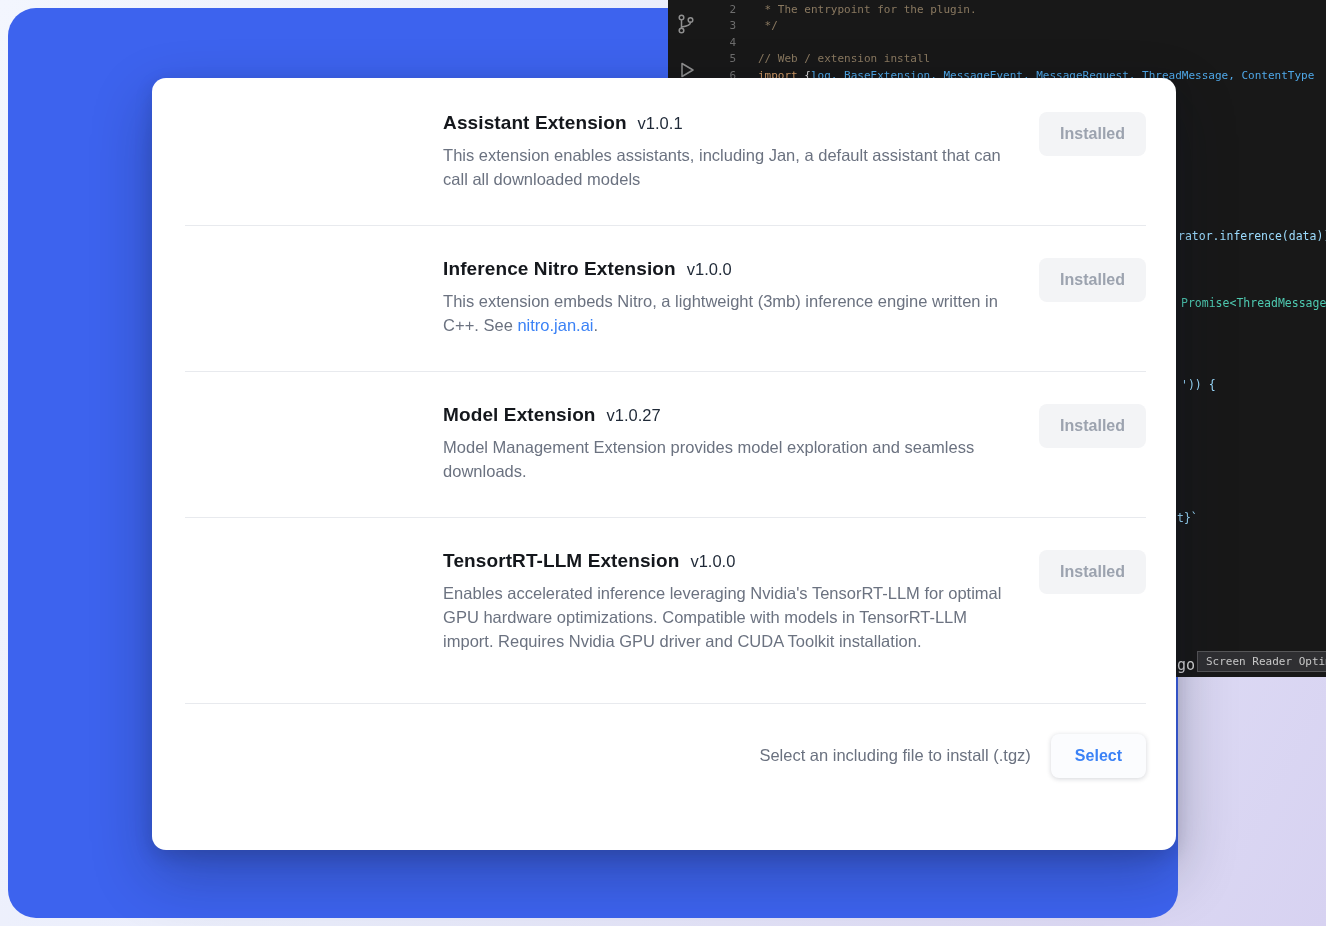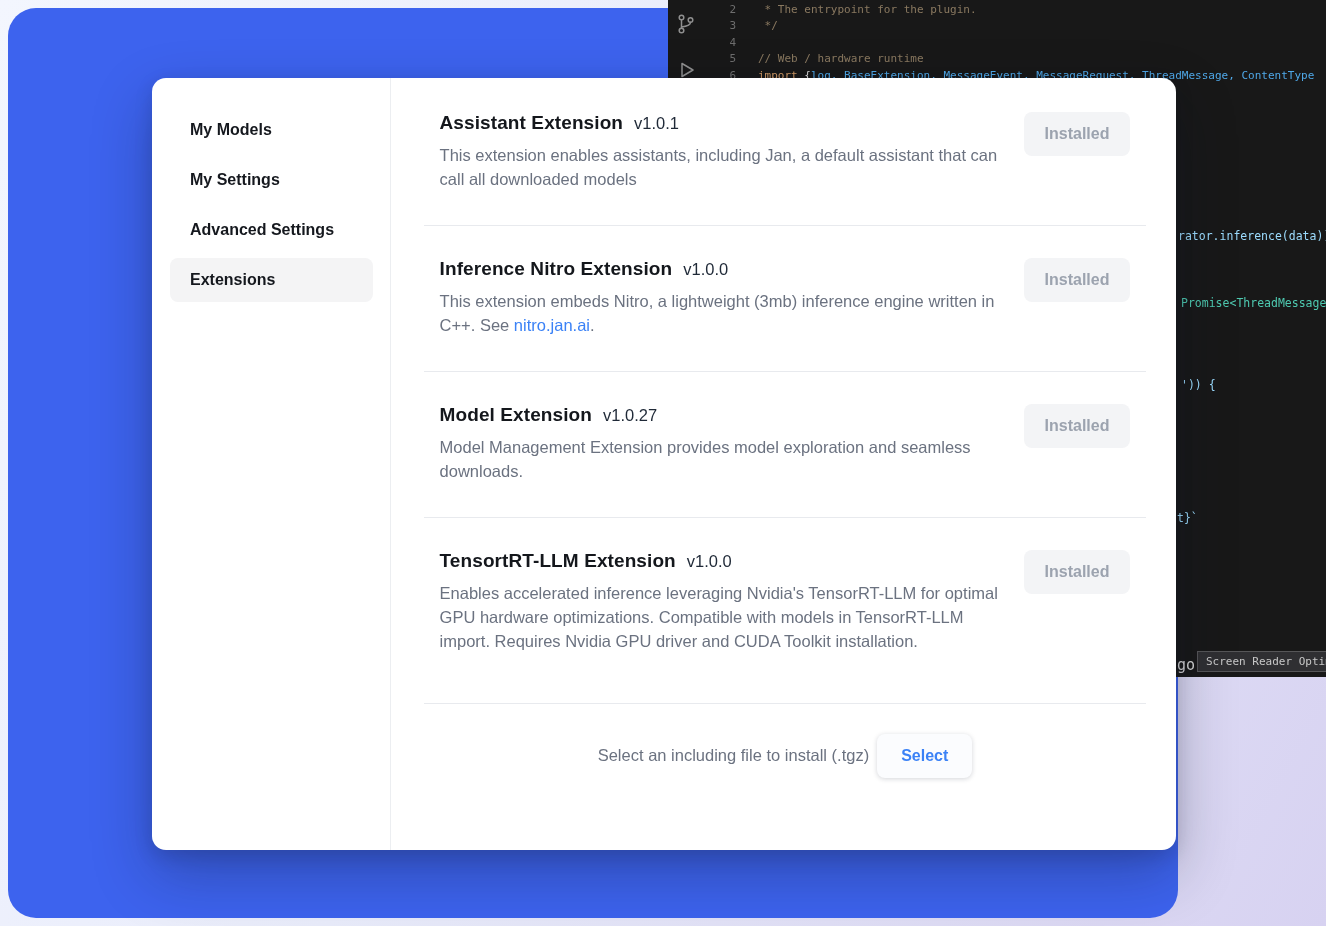--- a/index.html
+++ b/index.html
@@ -86,22 +86,22 @@
     height: 44px; margin-bottom: 6px;
     display: flex; align-items: center;
     padding: 0 20px; border-radius: 8px;
     font-size: 16px; font-weight: 700; color: #15181e;
     cursor: pointer; white-space: nowrap;
   }
   .sidebar-item.active { background: #f4f4f5; }
 
   .content { flex: 1; padding: 0 30px 0 33px; }
   .ext-row {
-    display: flex; justify-content: center; align-items: flex-start;
-    gap: 8px;
+    display: flex; justify-content: flex-end; align-items: flex-start;
+    gap: 20px;
     padding: 32px 0 34px;
     border-bottom: 1px solid #e8eaee;
   }
   .ext-row.first { padding-top: 34px; }
   .ext-row.tall  { padding-bottom: 50px; }
   .ext-row.last  { border-bottom: none; padding-top: 30px; }
 
   .ext-title-line { display: flex; align-items: baseline; margin: 0; }
   .ext-title { font-size: 19px; font-weight: 700; color: #14171c; letter-spacing: .1px; }
   .ext-version { font-size: 16.5px; font-weight: 400; color: #1f2937; margin-left: 11px; }
@@ -159,45 +159,39 @@
       </div>
       <div class="cl">
         <span class="ln">3</span>
         <span class="code comment"> */</span>
       </div>
       <div class="cl">
         <span class="ln">4</span>
       </div>
       <div class="cl">
         <span class="ln">5</span>
-        <span class="code comment">// Web / hardware runtime</span>
+        <span class="code comment">// Web / extension install</span>
       </div>
       <div class="cl">
         <span class="ln">6</span>
         <span class="code"><span class="kw">import </span><span class="pl">{</span><span class="id">log, BaseExtension, MessageEvent, MessageRequest, ThreadMessage, ContentType</span></span>
       </div>
     </div>
 
     <div class="frag f1">rator.inference(data));</div>
     <div class="frag f2">Promise&lt;ThreadMessage&gt;</div>
     <div class="frag f3">')) {</div>
     <div class="frag f4">t}`</div>
 
     <div class="status-left">go</div>
     <div class="sr-box">Screen Reader Optimize</div>
   </div>
 
   <div class="modal">
 
-    <aside class="sidebar">
-      <div class="sidebar-item">My Models</div>
-      <div class="sidebar-item">My Settings</div>
-      <div class="sidebar-item">Advanced Settings</div>
-      <div class="sidebar-item active">Extensions</div>
-    </aside>
 
     <main class="content">
 
       <section class="ext-row first">
         <div class="ext-info">
           <h3 class="ext-title-line">
             <span class="ext-title">Assistant Extension</span>
             <span class="ext-version">v1.0.1</span>
           </h3>
           <p class="ext-desc">This extension enables assistants, including Jan, a default assistant that can call all downloaded models</p>

